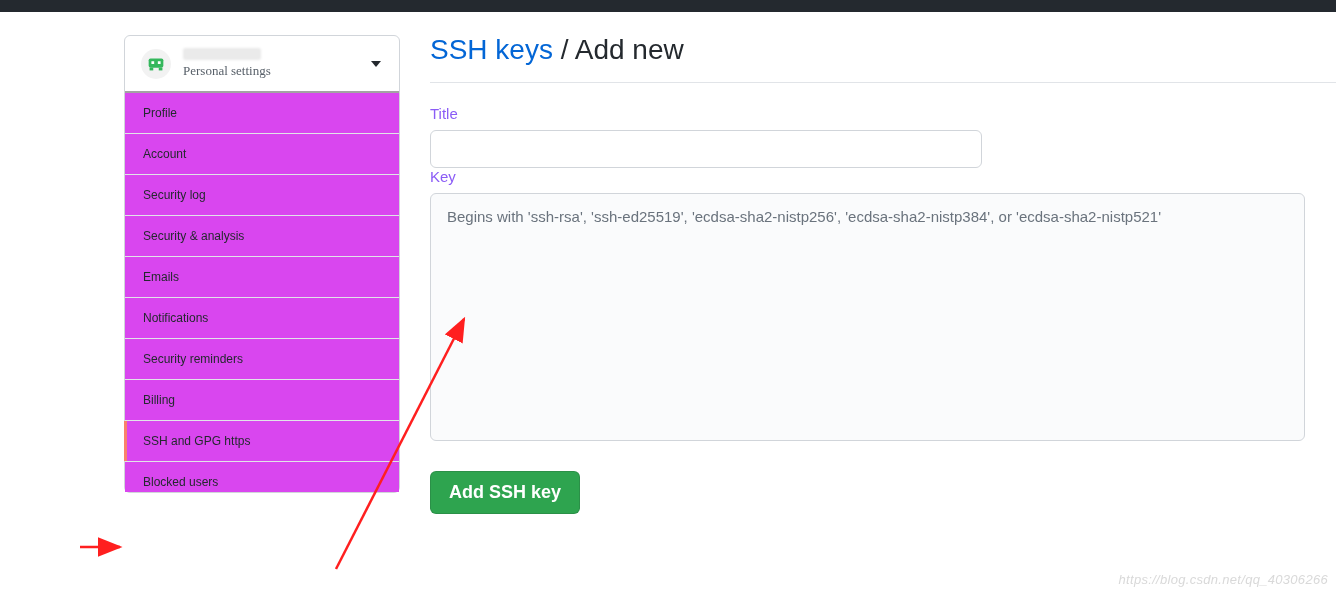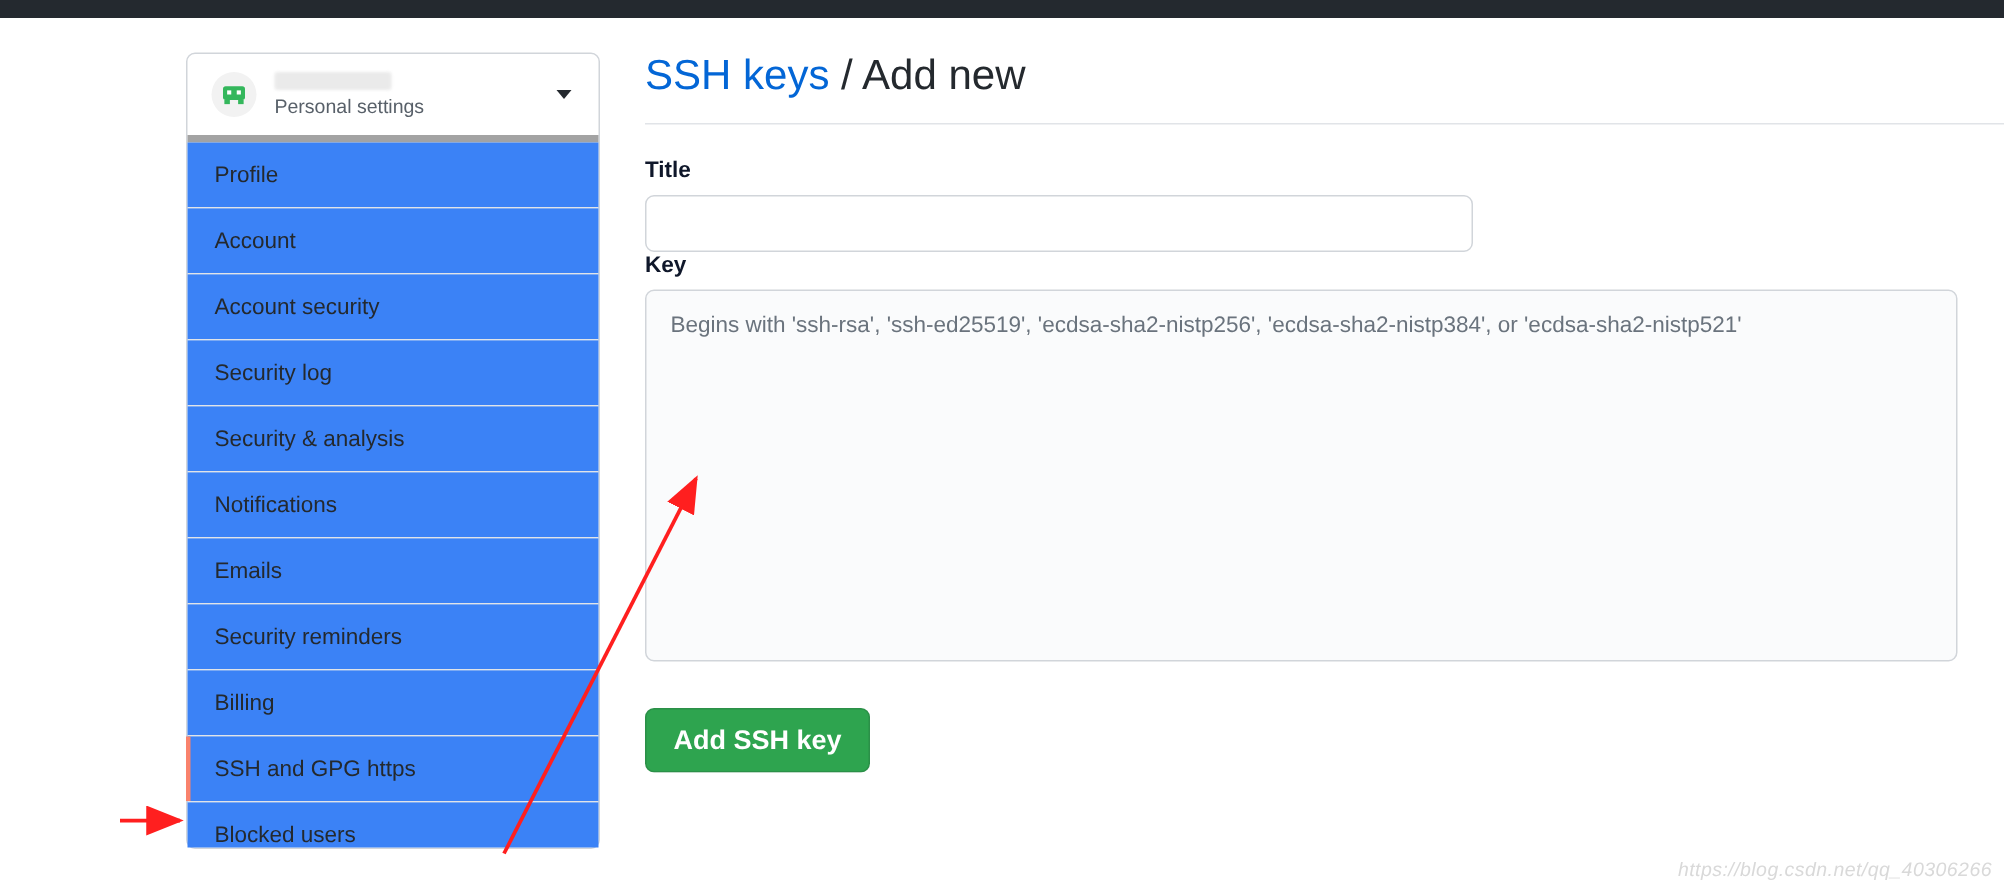--- a/index.html
+++ b/index.html
@@ -3,38 +3,38 @@
 <meta charset="utf-8">
 <style>
   * { box-sizing: border-box; margin: 0; padding: 0; }
   html, body { width: 1336px; height: 597px; font-family: -apple-system, BlinkMacSystemFont, "Segoe UI", Helvetica, Arial, sans-serif; color: #24292e; background: #fff; overflow: hidden; }
   .topbar { height: 12px; background: #24292f; width: 100%; }
   .page { position: relative; width: 100%; height: calc(100% - 12px); }
   .sidebar {
     position: absolute; left: 124px; top: 23px; width: 276px;
     border: 1px solid #d1d5da; border-radius: 6px; background: #fff;
   }
-  .sb-header { display: flex; align-items: center; padding: 12px 16px; border-bottom: 5px solid #a3a3a3; position: relative; }
+  .sb-header { display: flex; align-items: center; padding: 12px 16px; border-bottom: 2px solid #a3a3a3; position: relative; font-family: Liberation Serif, serif; }
   .avatar { width: 30px; height: 30px; border-radius: 50%; background: #f2f2f2; margin-right: 12px; display:flex; align-items:center; justify-content:center; }
   .avatar svg { width: 22px; height: 22px; }
   .sb-header-text { display:flex; flex-direction:column; }
   .blur-name { width: 78px; height: 12px; background: #eaeaea; border-radius: 2px; filter: blur(1px); margin-bottom:3px; }
   .personal { font-size: 13px; color: #586069; }
   .caret { position:absolute; right: 18px; top: 50%; transform: translateY(-50%); width:0; height:0; border-left:5px solid transparent; border-right:5px solid transparent; border-top:6px solid #24292e; }
-  .sb-item { display:block; padding: 13px 18px; font-size: 15px; color:#24292e; border-bottom:1px solid #e1e4e8; cursor:pointer; background:#3b82f6; position:relative; }
+  .sb-item { display:block; padding: 13px 18px; font-size: 12px; color:#24292e; border-bottom:1px solid #e1e4e8; cursor:pointer; background:#d946ef; position:relative; }
   .sb-item:last-child { border-bottom:none; }
   .sb-item.active::before { content:""; position:absolute; left:-1px; top:0; bottom:0; width:3px; background:#f9826c; }
   .sb-item.cut { height: 30px; padding-top:13px; overflow:hidden; } 
 
   .main { position:absolute; left: 430px; top: 22px; right: 0; }
   .page-title { font-size: 28px; font-weight: 400; }
   .page-title a { color: #0366d6; text-decoration: none; }
   .page-title .sep { color: #24292e; }
   .hr { border: none; border-top: 1px solid #e1e4e8; margin-top: 16px; margin-bottom: 22px; }
-  .field-label { font-size: 15px; font-weight: 700; color:#0f172a; margin-bottom: 8px; display:block; }
+  .field-label { font-size: 15px; font-weight: 400; color:#8b5cf6; margin-bottom: 8px; display:block; }
   .input-title {
     width: 552px; height: 38px; border:1px solid #d1d5da; border-radius:6px;
     padding: 6px 12px; font-size:15px; background:#fff;
   }
   .key-label { }
   .textarea-key {
     width: 875px; height: 248px; border:1px solid #d1d5da; border-radius:6px;
     padding: 14px 16px; font-size: 15px; color:#24292e; background:#fafbfc;
     resize: none; font-family: inherit;
   }
@@ -69,25 +69,24 @@
       </span>
       <span class="sb-header-text">
         <span class="blur-name"></span>
         <span class="personal">Personal settings</span>
       </span>
       <span class="caret"></span>
     </div>
 
     <a class="sb-item"><span>Profile</span></a>
     <a class="sb-item"><span>Account</span></a>
-    <a class="sb-item"><span>Account security</span></a>
     <a class="sb-item"><span>Security log</span></a>
     <a class="sb-item"><span>Security &amp; analysis</span></a>
+    <a class="sb-item"><span>Emails</span></a>
     <a class="sb-item"><span>Notifications</span></a>
-    <a class="sb-item"><span>Emails</span></a>
     <a class="sb-item"><span>Security reminders</span></a>
     <a class="sb-item"><span>Billing</span></a>
     <a class="sb-item active"><span>SSH and GPG https</span></a>
     <a class="sb-item cut"><span>Blocked users</span></a>
   </nav>
 
   <main class="main">
     <h1 class="page-title">
       <a>SSH keys</a>
       <span class="sep"> <span>/</span> </span>

